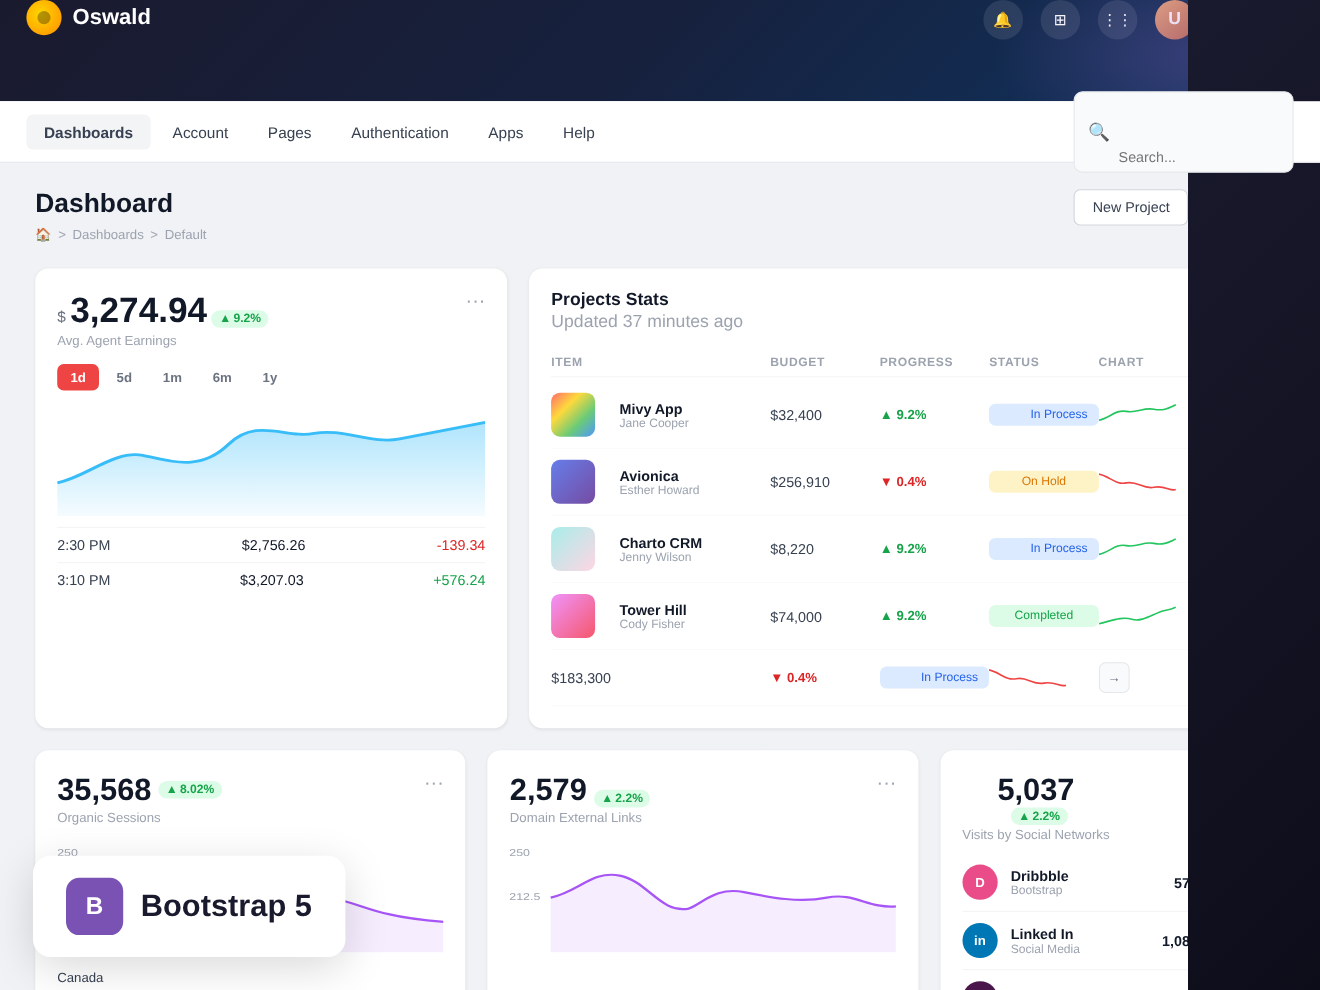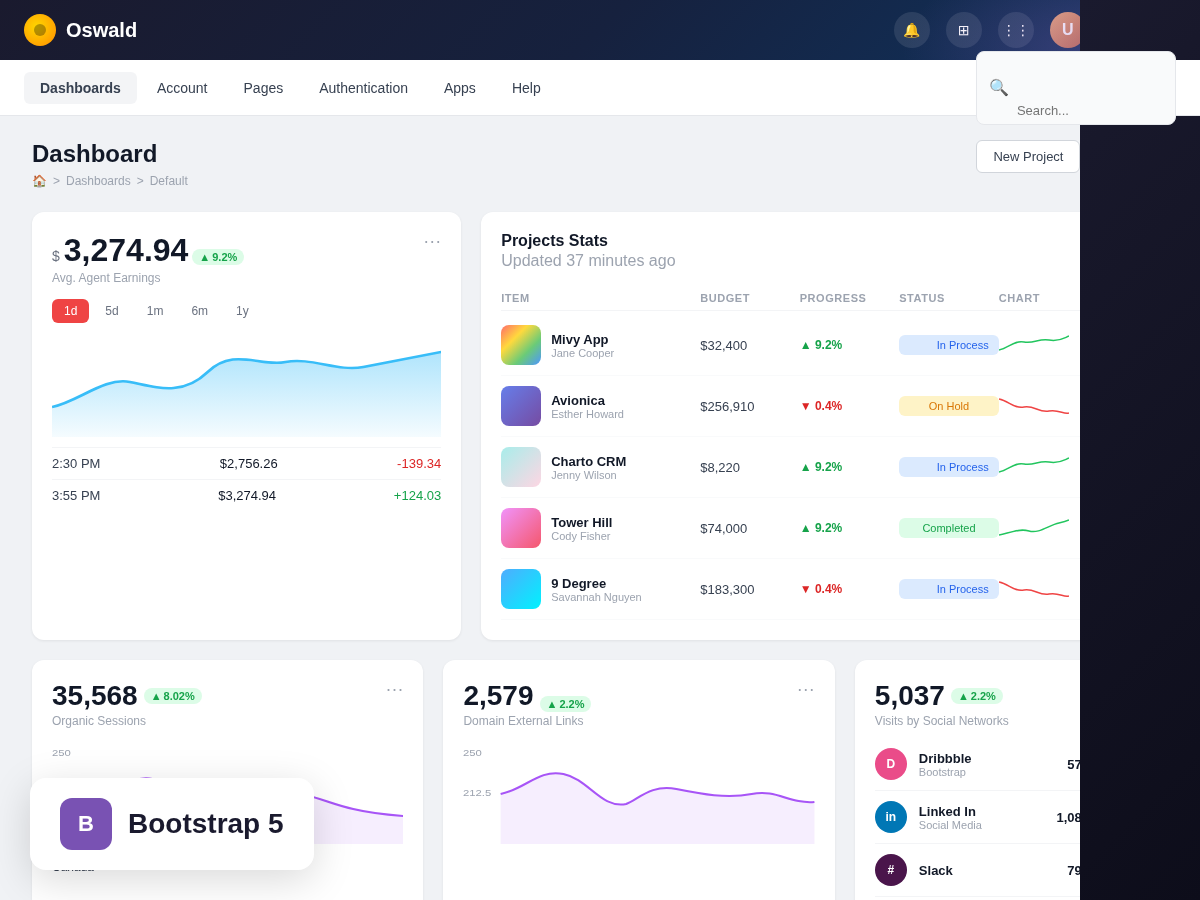--- a/index.html
+++ b/index.html
@@ -1,23 +1,23 @@
 <!DOCTYPE html>
 <html><head>
   <meta charset="utf-8">
   <style>
     * { box-sizing: border-box; margin: 0; padding: 0; }
     body { font-family: -apple-system, BlinkMacSystemFont, 'Segoe UI', sans-serif; background: #f0f2f5; overflow-x: hidden; }
 
     
     .header {
       background: linear-gradient(135deg, #1a1a2e 0%, #16213e 50%, #0f3460 100%);
-      height: 60px;
-      display: flex;
-      align-items: center;
+      height: 92px;
+      display: flex;
+      align-items: flex-start;
       padding: 0 24px;
       position: relative;
       overflow: hidden;
     }
     .header::after {
       content: '';
       position: absolute;
       right: -100px;
       top: -50px;
       width: 400px;
@@ -265,21 +265,21 @@
     }
     .time-tabs {
       display: flex;
       gap: 4px;
       margin: 14px 0;
     }
     .time-tab {
       padding: 5px 12px;
       border-radius: 6px;
       font-size: 12px;
-      font-weight: 400;
+      font-weight: 700;
       cursor: pointer;
       border: none;
       background: none;
       color: #6b7280;
     }
     .time-tab.active {
       background: #ef4444;
       color: white;
     }
 
@@ -343,21 +343,21 @@
     .table-row {
       display: grid;
       grid-template-columns: 2fr 1fr 1fr 1fr 1fr 0.5fr;
       padding: 10px 0;
       align-items: center;
       border-bottom: 1px solid #f9fafb;
     }
     .project-item {
       display: flex;
       align-items: center;
-      gap: 10px;
+      gap: 22px;
     }
     .project-icon {
       width: 40px;
       height: 40px;
       border-radius: 8px;
       overflow: hidden;
       flex-shrink: 0;
     }
     .project-name { font-size: 13px; font-weight: 600; color: #111827; }
     .project-owner { font-size: 11px; color: #9ca3af; }
@@ -603,23 +603,23 @@
         </svg>
       </div>
 
       <div class="data-rows">
         <div class="data-row">
           <span class="time">2:30 PM</span>
           <span class="value">$2,756.26</span>
           <span class="change-neg">-139.34</span>
         </div>
         <div class="data-row">
-          <span class="time">3:55 PM</span>
-          <span class="value">$3,274.94</span>
-          <span class="change-pos">+124.03</span>
+          <span class="time">3:10 PM</span>
+          <span class="value">$3,207.03</span>
+          <span class="change-pos">+576.24</span>
         </div>
       </div>
     </div>
 
     <div class="card">
       <div class="projects-header">
         <div>
           <div class="projects-title">Projects Stats</div>
           <div class="projects-updated">Updated 37 minutes ago</div>
         </div>
@@ -706,27 +706,20 @@
           <span class="status-badge status-completed">Completed</span>
           <div class="mini-chart">
             <svg viewBox="0 0 70 30">
                 <path d="M0,22 C10,20 20,15 30,18 C40,21 50,12 60,10 C65,9 68,8 70,7" fill="none" stroke="#22c55e" stroke-width="1.5"></path>
               </svg>
           </div>
           <button class="arrow-btn">→</button>
         </div>
 
         <div class="table-row">
-          <div class="project-item">
-            <div class="project-icon" style="background: linear-gradient(135deg, #4facfe, #00f2fe);"></div>
-            <div>
-              <div class="project-name">9 Degree</div>
-              <div class="project-owner">Savannah Nguyen</div>
-            </div>
-          </div>
           <span class="budget">$183,300</span>
           <span class="progress-badge progress-down">▼ 0.4%</span>
           <span class="status-badge status-inprocess">In Process</span>
           <div class="mini-chart">
             <svg viewBox="0 0 70 30">
                 <path d="M0,8 C10,10 15,18 25,16 C35,14 40,22 50,20 C60,18 65,24 70,22" fill="none" stroke="#ef4444" stroke-width="1.5"></path>
               </svg>
           </div>
           <button class="arrow-btn">→</button>
         </div>
@@ -778,21 +771,21 @@
           <text x="0" y="52" font-size="9" fill="#9ca3af">212.5</text>
           <path d="M30,50 C50,45 60,25 80,30 C100,35 110,65 130,60 C140,55 150,40 170,45 C190,50 210,55 230,50 C250,45 260,60 280,58" fill="none" stroke="#a855f7" stroke-width="2"></path>
           <path d="M30,50 C50,45 60,25 80,30 C100,35 110,65 130,60 C140,55 150,40 170,45 C190,50 210,55 230,50 C250,45 260,60 280,58 L280,100 L30,100 Z" fill="rgba(168,85,247,0.1)"></path>
         </svg>
       </div>
     </div>
 
     <div class="card">
       <div style="display:flex; justify-content:space-between; align-items:flex-start; margin-bottom:10px;">
         <div>
-          <div style="display:flex; align-items:center;">
+          <div style="display:flex; align-items:center;flex-direction:column;">
             <span class="social-count">5,037</span>
             <span class="sessions-badge">▲ <span>2.2%</span></span>
           </div>
           <div class="social-label">Visits by Social Networks</div>
         </div>
         <button class="more-btn">···</button>
       </div>
 
       <div class="social-row">
         <div class="social-icon" style="background:#ea4c89;">D</div>

